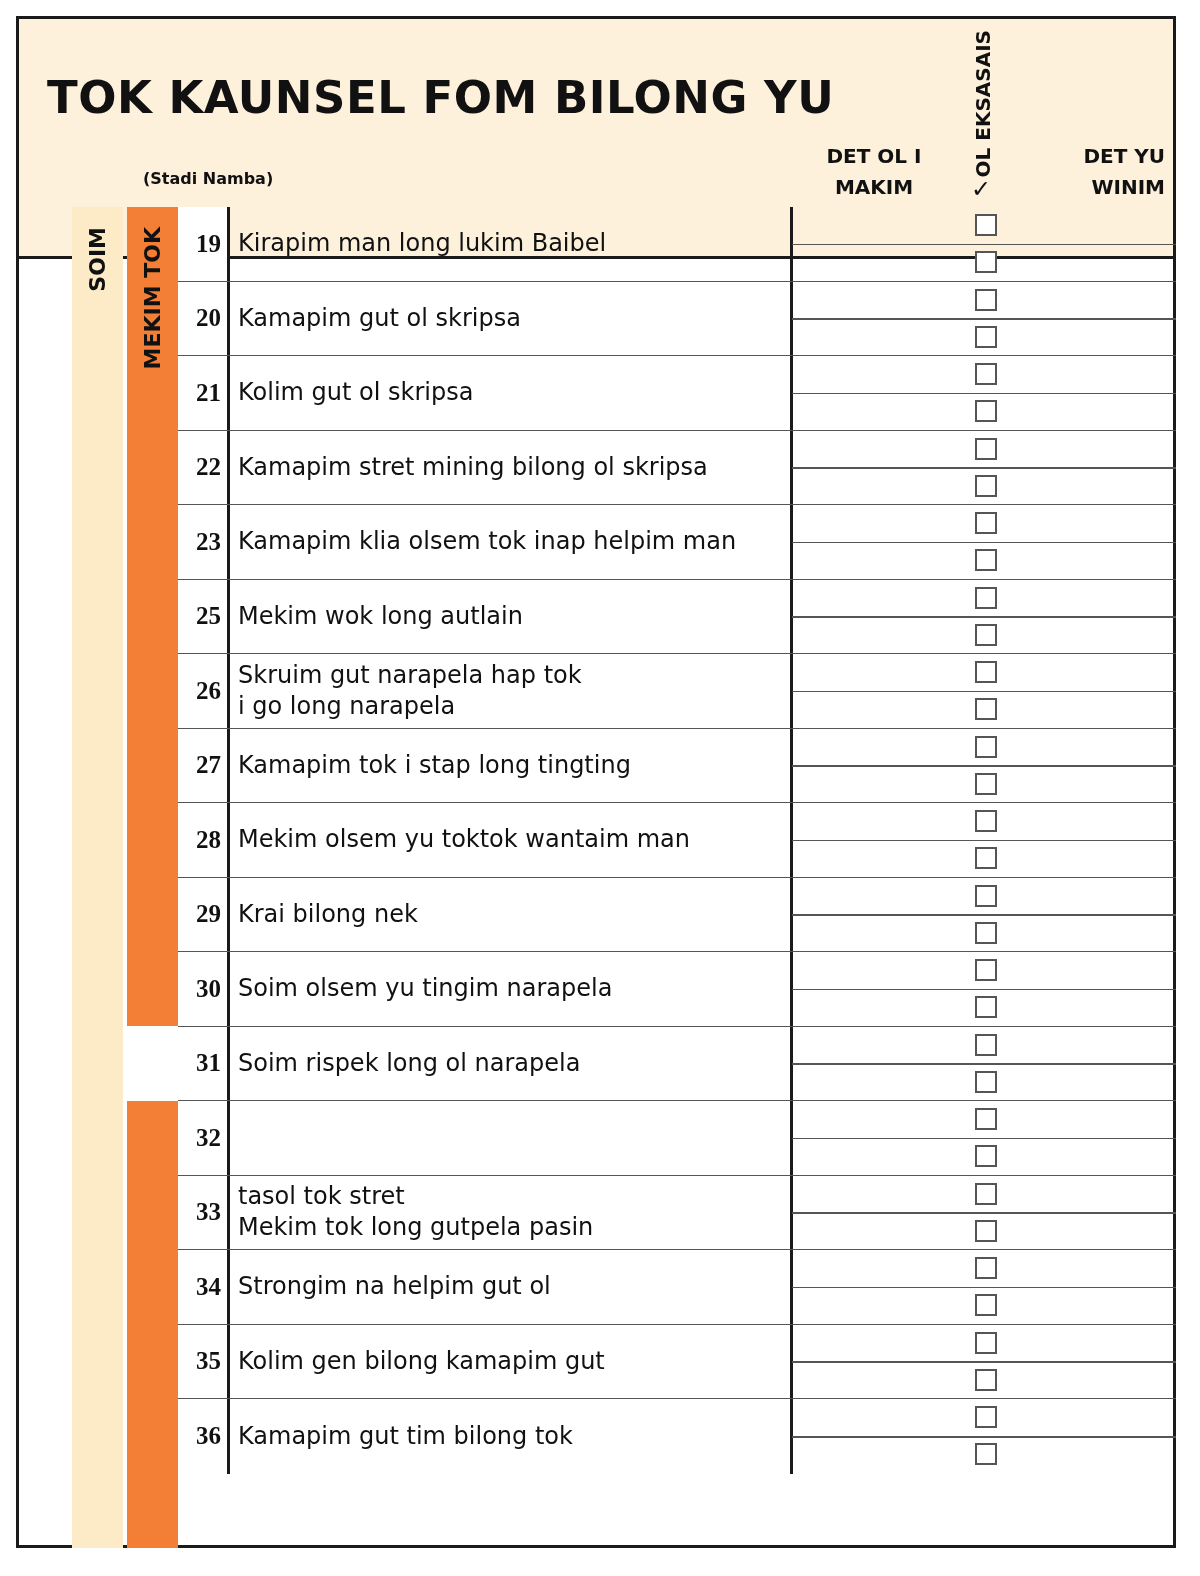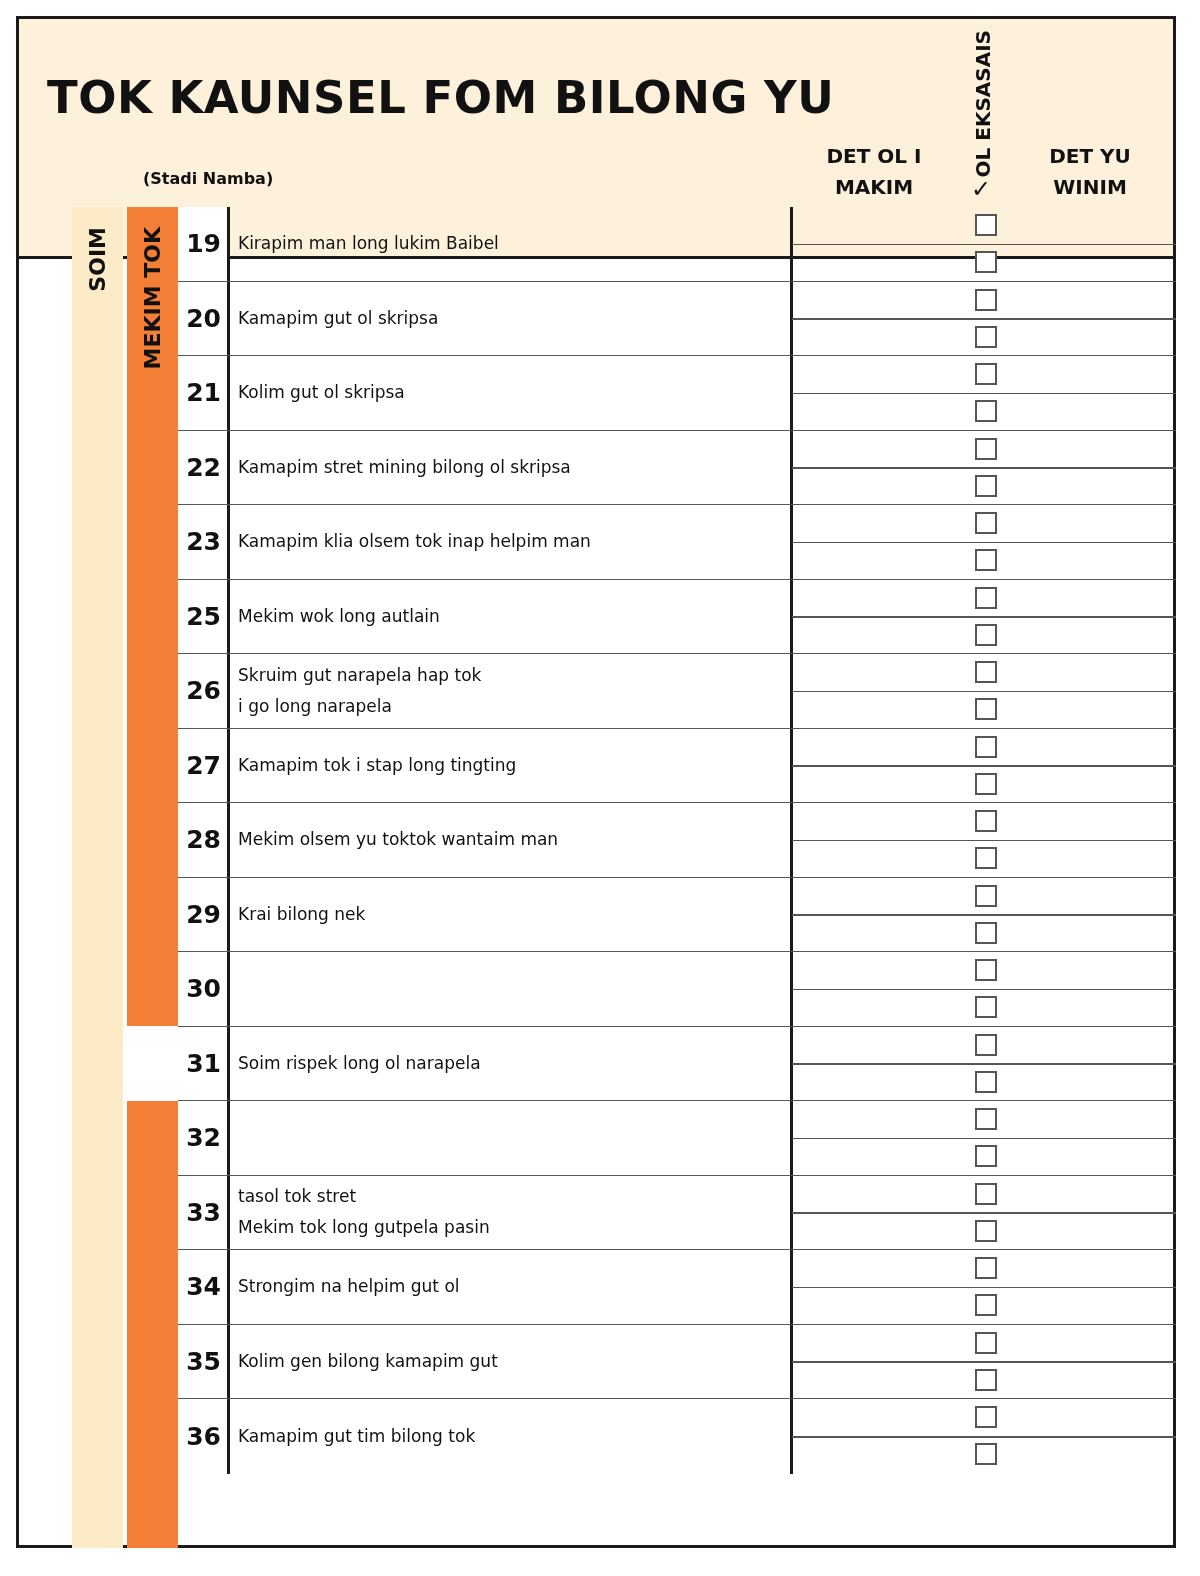--- a/index.html
+++ b/index.html
@@ -3,37 +3,37 @@
 <meta charset="utf-8">
 <style>
   html, body { margin:0; padding:0; background:#ffffff; }
   body { width:1200px; height:1576px; position:relative; font-family:"DejaVu Sans", sans-serif; color:#111; overflow:hidden; }
   .frame { position:absolute; left:16px; top:16px; width:1160px; height:1532px; border:3px solid #1a1a1a; box-sizing:border-box; background:#fff; }
   .header { position:absolute; left:0; top:0; width:100%; height:240px; background:#fdf1dc; border-bottom:3px solid #1a1a1a; box-sizing:border-box; }
   .title { position:absolute; left:28px; top:52px; font-size:45px; font-weight:bold; letter-spacing:0.5px; white-space:nowrap; }
   .subtitle { position:absolute; left:124px; top:150px; font-size:16px; font-weight:bold; white-space:nowrap; }
   .col-head { position:absolute; font-size:20px; font-weight:bold; text-align:center; line-height:31px; white-space:nowrap; }
   .col-made { left:780px; width:150px; top:122px; }
-  .col-won { left:996px; width:150px; top:122px; }
+  .col-won { left:996px; width:150px; top:122px;text-align:right; }
   .col-ex { position:absolute; left:952px; top:8px; width:36px; height:176px; }
   .col-ex .vlabel { position:absolute; left:0; bottom:26px; writing-mode:vertical-rl; transform:rotate(180deg); font-size:20px; font-weight:bold; white-space:nowrap; }
   .col-ex .check { position:absolute; left:0; bottom:0; font-size:24px; font-weight:bold; }
 
   .band { position:absolute; }
   .soim-band { left:53px; top:188px; width:51px; height:1341px; background:#fdebc8; }
   .soim-band .vtxt { position:absolute; left:0; top:20px; width:51px; writing-mode:vertical-rl; transform:rotate(180deg); font-size:22px; font-weight:bold; text-align:right; line-height:51px; }
   .mekim-band { left:108px; width:51px; background:#f27f35; }
   .mekim-band .vtxt { position:absolute; left:0; top:20px; width:51px; writing-mode:vertical-rl; transform:rotate(180deg); font-size:22px; font-weight:bold; line-height:51px; text-align:right; }
 
   .rows { position:absolute; left:159px; top:188px; width:998px; }
   .row { position:relative; height:74.5px; border-bottom:1.5px solid #555; box-sizing:border-box; }
   .row:last-child { border-bottom:none; }
-  .num { position:absolute; left:0; top:0; width:49px; height:100%; display:flex; align-items:center; justify-content:flex-end; padding-right:6px; box-sizing:border-box; font-size:25px; font-weight:bold; background:#fff; }
+  .num { position:absolute; left:0; top:0; width:49px; height:100%; display:flex; align-items:center; justify-content:flex-end; padding-right:6px; box-sizing:border-box; font-size:25px; font-weight:bold; background:#fff;font-family:Liberation Serif, serif; }
   .vline1 { position:absolute; left:49px; top:0; width:2.5px; height:100%; background:#1a1a1a; }
-  .txt { position:absolute; left:60px; top:0; width:550px; height:100%; display:flex; align-items:center; font-size:17px; line-height:31px; }
+  .txt { position:absolute; left:60px; top:0; width:550px; height:100%; display:flex; align-items:center; font-size:24px; line-height:31px; }
   .vline2 { position:absolute; left:612px; top:0; width:2.5px; height:100%; background:#1a1a1a; }
   .split { position:absolute; left:614px; top:50%; width:384px; height:1.5px; background:#555; }
   .cb { position:absolute; left:797px; width:22px; height:22px; border:2px solid #555; box-sizing:border-box; background:#fff; }
   .cb.a { top:7px; }
   .cb.b { top:44px; }
 </style>
 </head>
 <body>
 
 <div class="frame">
@@ -172,20 +172,23 @@
           <span>Krai bilong nek</span>
         </div>
         <div class="vline2"></div>
         <div class="split"></div>
         <div class="cb a"></div>
         <div class="cb b"></div>
       </div>
       <div class="row">
         <div class="num">30</div>
         <div class="vline1"></div>
+        <div class="txt">
+          <span>Soim olsem yu tingim narapela</span>
+        </div>
         <div class="vline2"></div>
         <div class="split"></div>
         <div class="cb a"></div>
         <div class="cb b"></div>
       </div>
       <div class="row">
         <div class="num">31</div>
         <div class="vline1"></div>
         <div class="txt">
           <span>Soim rispek long ol narapela</span>

